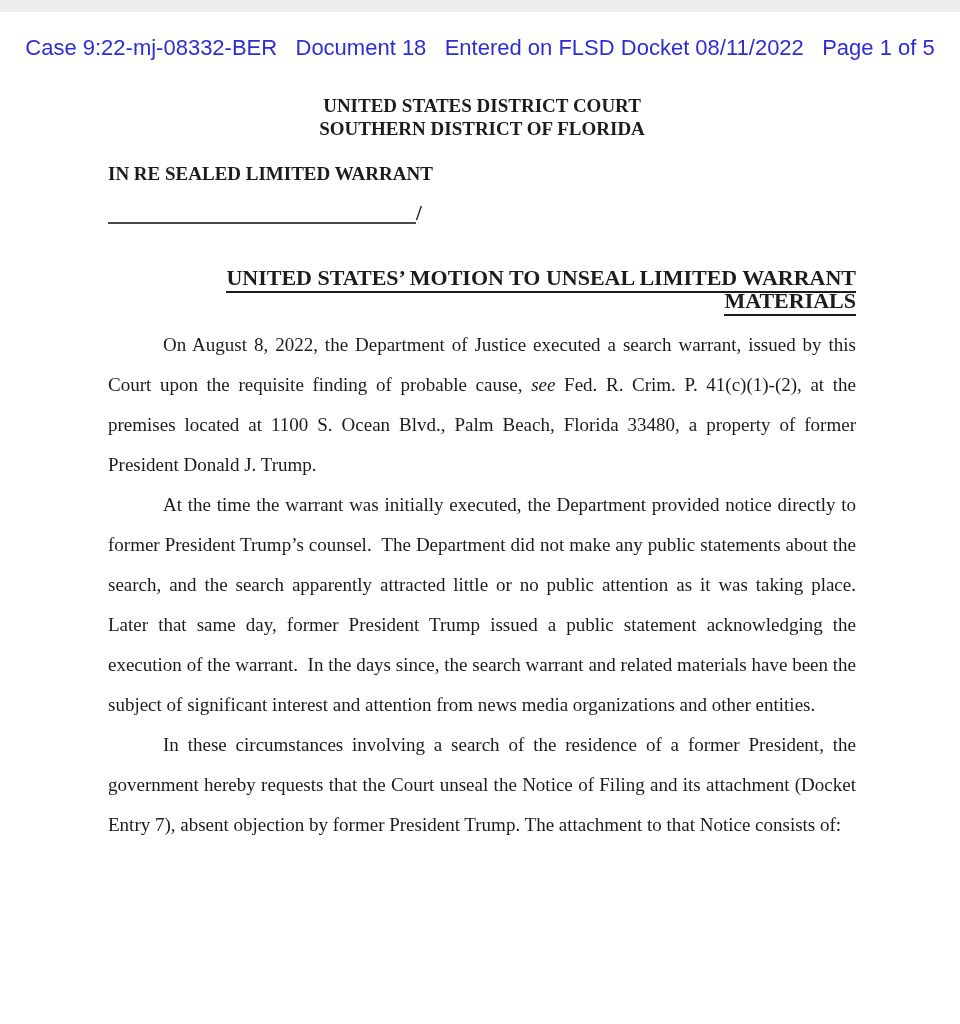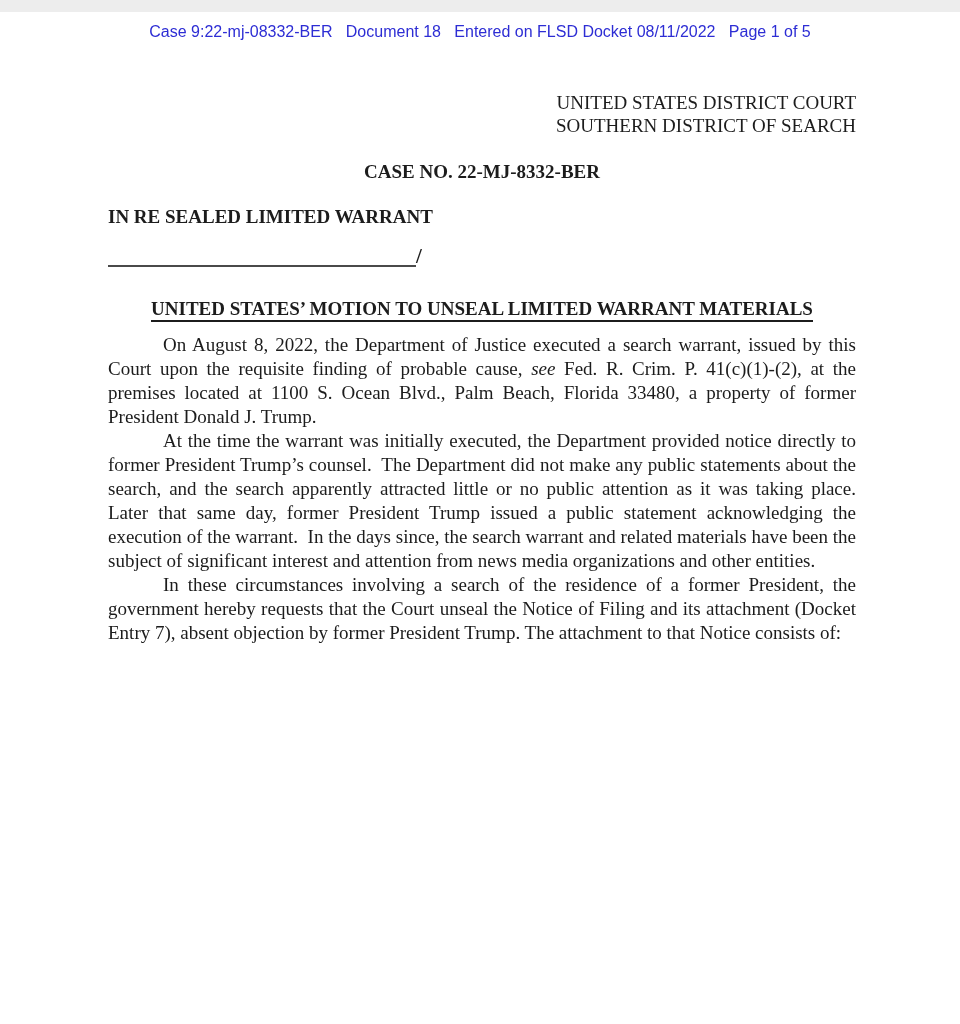--- a/index.html
+++ b/index.html
@@ -9,36 +9,36 @@
     background: #ffffff;
     overflow: hidden;
     font-family: "Liberation Serif", "DejaVu Serif", serif;
   }
   .top-bar {
     width: 100%;
     height: 12px;
     background: #ededed;
   }
   .stamp {
-    margin-top: 10px;
+    margin-top: 26px;
     line-height: 20px;
     text-align: center;
     white-space: pre;
     font-family: "Liberation Sans", "DejaVu Sans", sans-serif;
-    font-size: 16px;
+    font-size: 22px;
     color: var(--stamp-color, #2d2dd4);
   }
   .doc {
     padding: 0 104px 0 108px;
     color: #1c1c1c;
   }
   .court-block {
-    margin-top: 49px;
-    text-align: right;
-    font-weight: normal;
+    margin-top: 36px;
+    text-align: center;
+    font-weight: bold;
     font-size: 19px;
     line-height: 23px;
   }
   .case-no {
     margin-top: 23px;
     text-align: center;
     font-weight: bold;
     font-size: 19px;
     line-height: 23px;
   }
@@ -61,57 +61,56 @@
     height: 20px;
     border-bottom: 2px solid #4a4a4a;
     vertical-align: bottom;
   }
   .sig-slash {
     font-weight: bold;
     font-size: 21px;
     vertical-align: bottom;
   }
   .motion-heading {
-    margin-top: 30px;
-    text-align: center;
+    margin-top: 42px;
+    text-align: right;
     font-weight: bold;
-    font-size: 19px;
+    font-size: 22px;
     line-height: 23px;
   }
   .motion-heading .hl {
     border-bottom: 2px solid #1c1c1c;
     padding-bottom: 1px;
   }
   .body-text {
     margin-top: 13px;
   }
   p.para {
     font-size: 19px;
-    line-height: 24px;
+    line-height: 40px;
     text-align: justify;
     text-indent: 55px;
     white-space: pre-wrap;
   }
   .italic { font-style: italic; }
 </style>
 </head>
 <body>
 
 <div class="top-bar"></div>
 
 <div class="stamp">Case 9:22-mj-08332-BER   Document 18   Entered on FLSD Docket 08/11/2022   Page 1 of 5</div>
 
 <div class="doc">
 
   <div class="court-block">
     <div>UNITED STATES DISTRICT COURT</div>
-    <div>SOUTHERN DISTRICT OF SEARCH</div>
+    <div>SOUTHERN DISTRICT OF FLORIDA</div>
   </div>
 
-  <div class="case-no">CASE NO. 22-MJ-8332-BER</div>
 
   <div class="caption">IN RE SEALED LIMITED WARRANT</div>
 
   <div class="sig-row">
     <span class="sig-line"></span><span class="sig-slash">/</span>
   </div>
 
   <div class="motion-heading">
     <span class="hl">UNITED STATES’ MOTION TO UNSEAL LIMITED WARRANT MATERIALS</span>
   </div>

